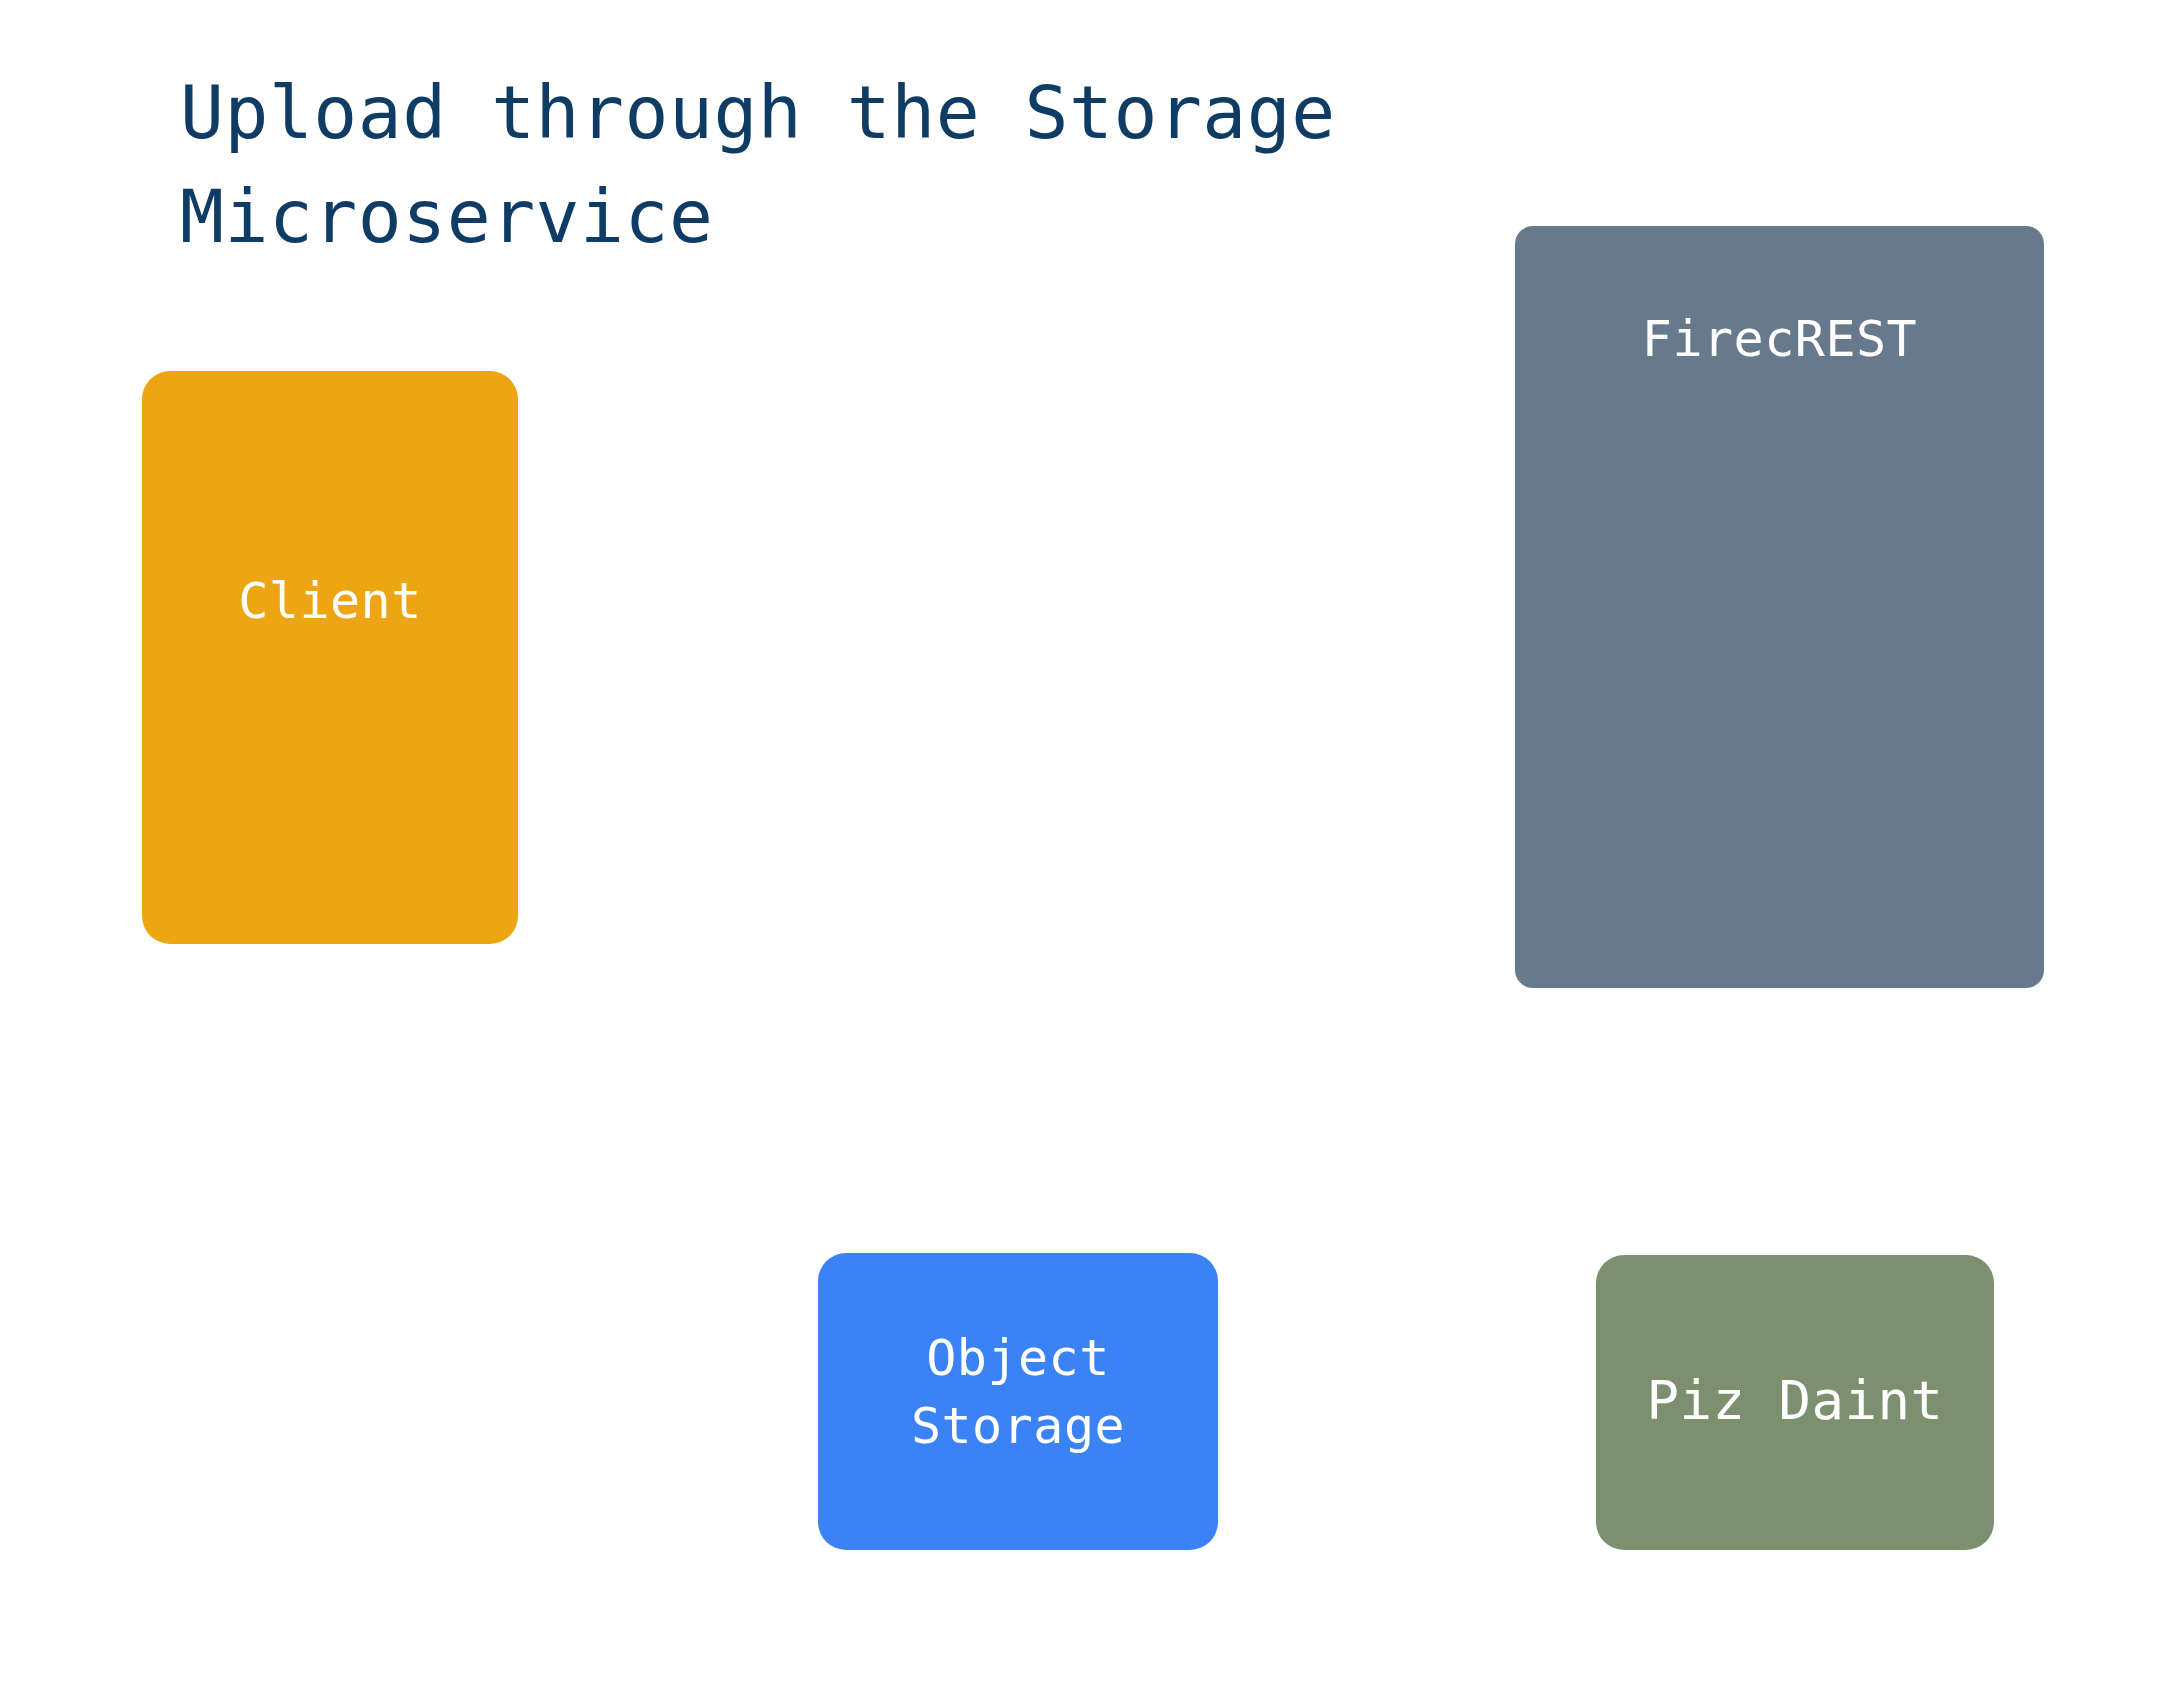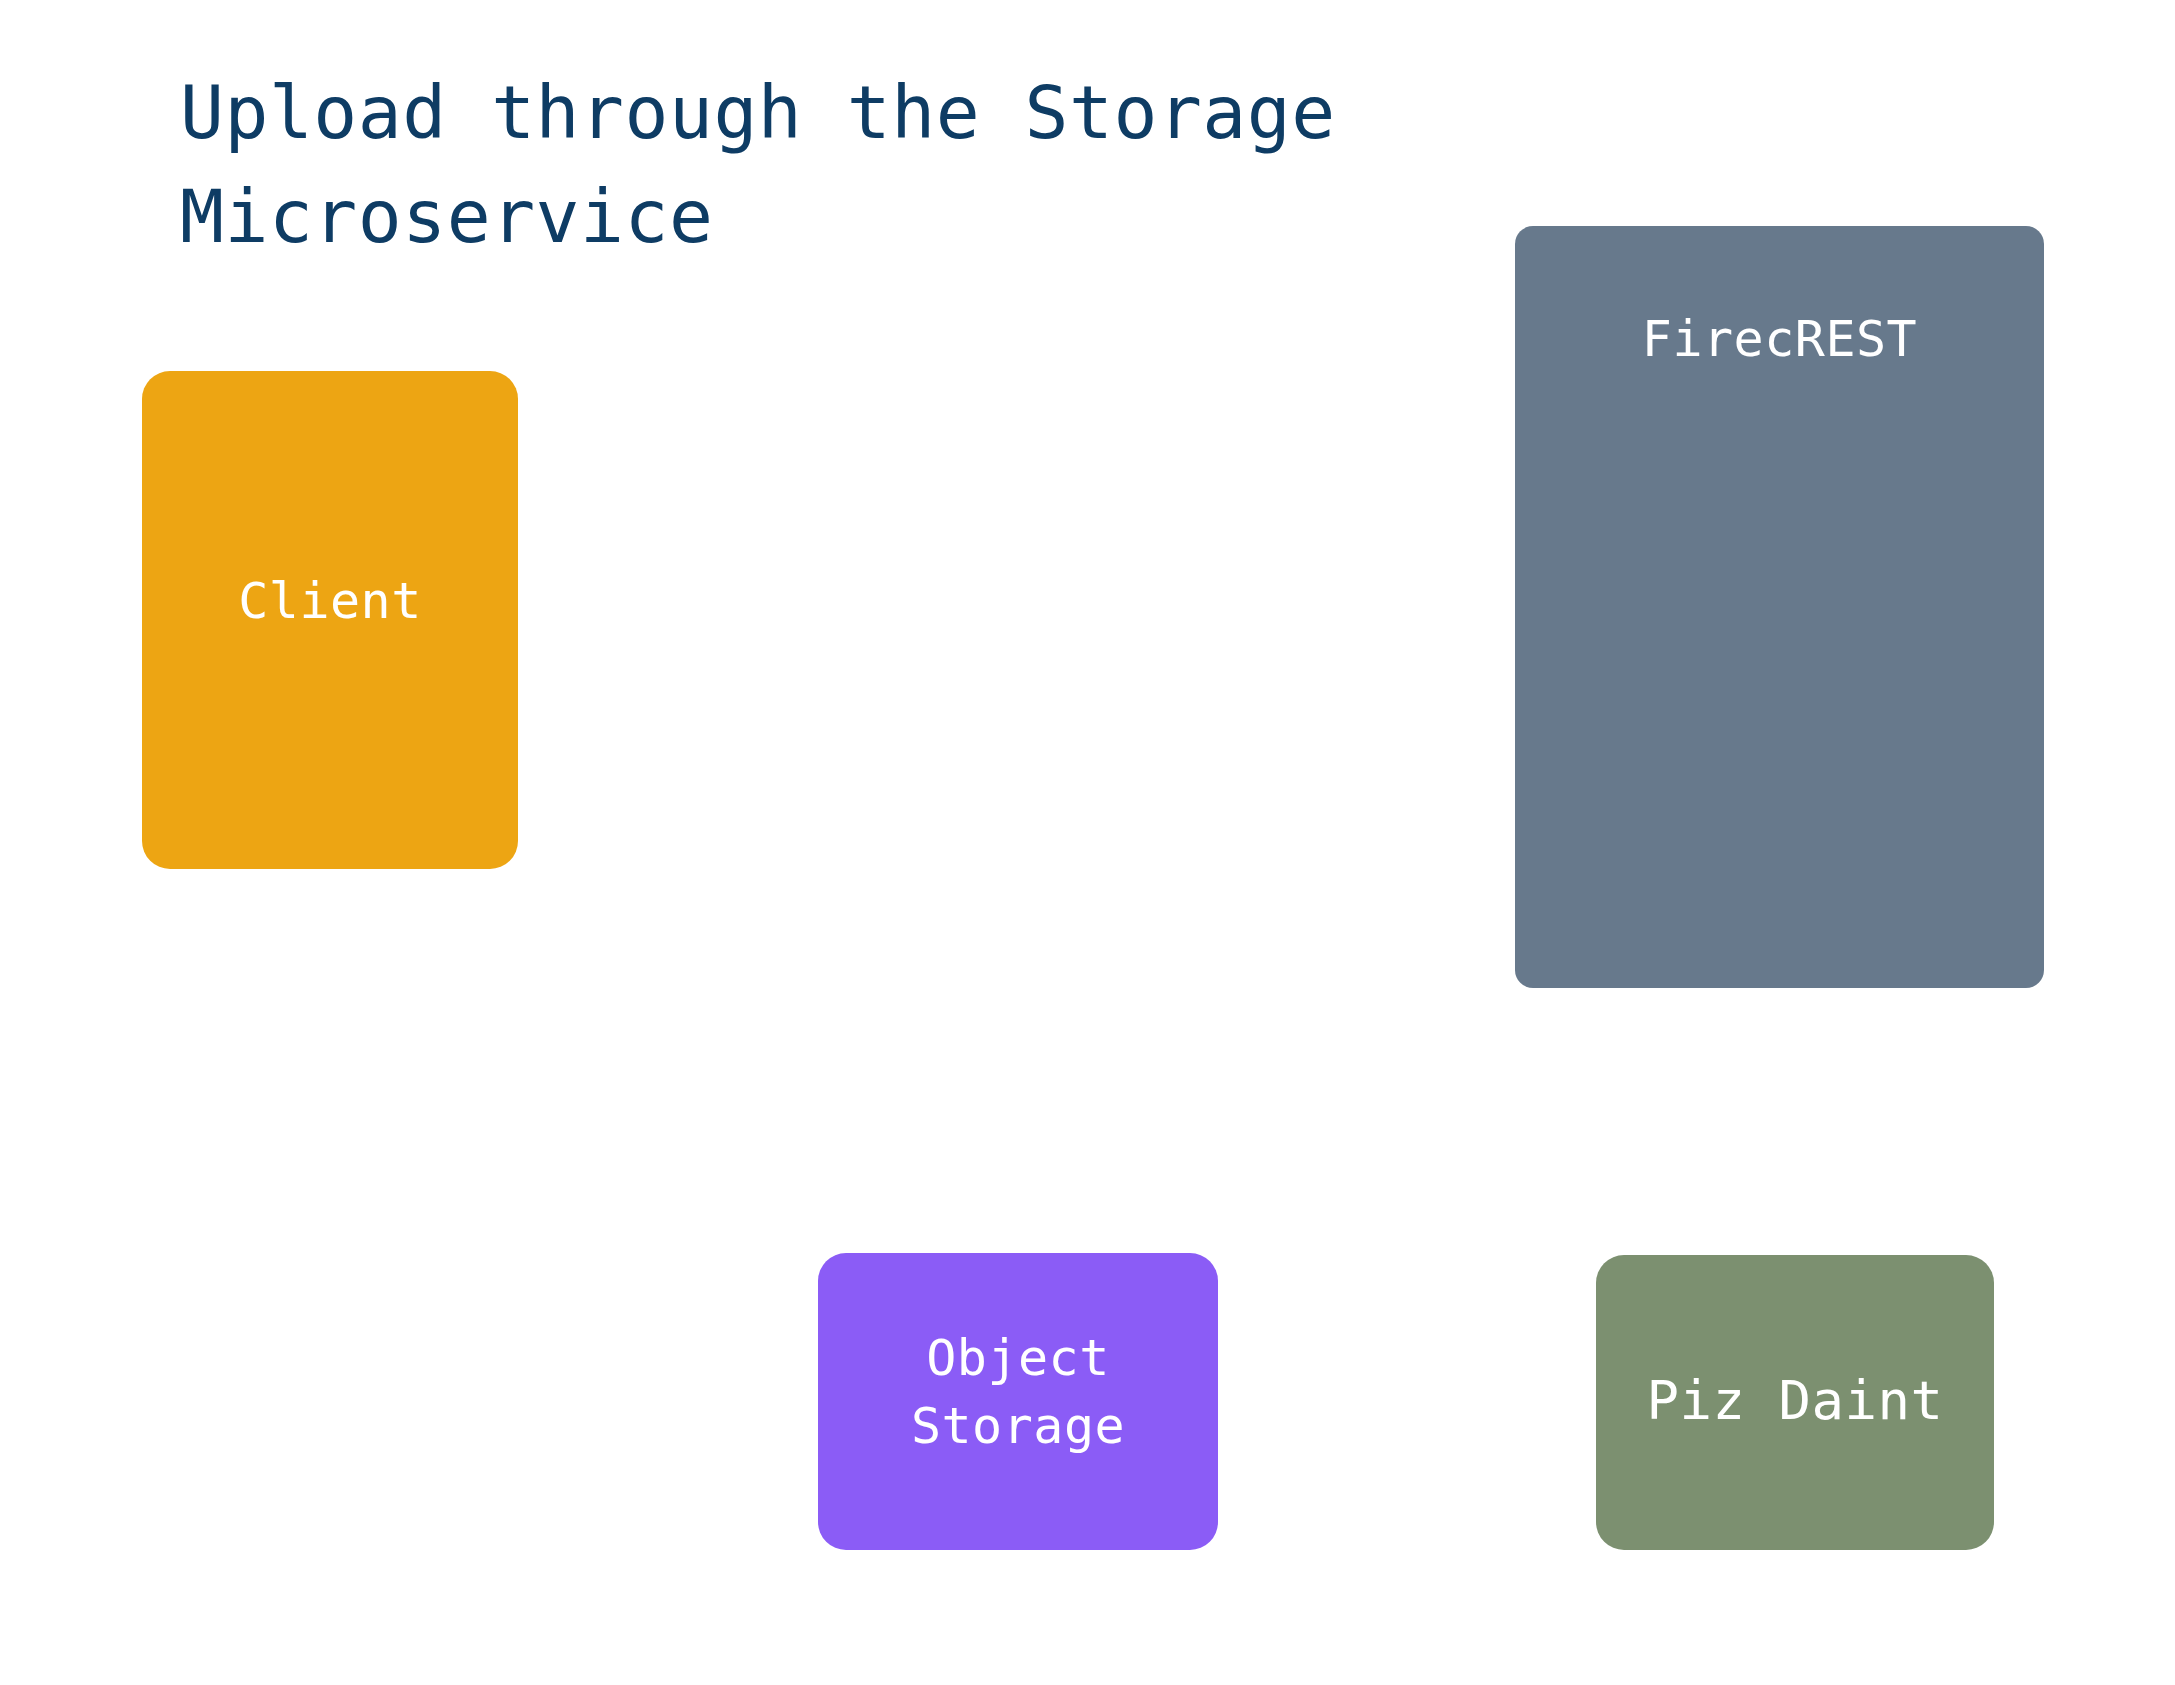--- a/index.html
+++ b/index.html
@@ -49,21 +49,21 @@
     line-height: 1.36;
     letter-spacing: 0.5px;
     user-select: none;
   }
 
   
   .node-client {
     left: 142px;
     top: 371px;
     width: 376px;
-    height: 498px;
+    height: 573px;
     background: #EDA513;
     font-size: 50px;
     padding-top: 196px;
   }
 
   .node-firecrest {
     left: 1515px;
     top: 226px;
     width: 529px;
     height: 762px;
@@ -71,21 +71,21 @@
     border-radius: 18px;
     font-size: 50px;
     padding-top: 79px;
   }
 
   .node-objectstorage {
     left: 818px;
     top: 1253px;
     width: 400px;
     height: 297px;
-    background: #8b5cf6;
+    background: #3b82f6;
     font-size: 50px;
     padding-top: 71px;
   }
 
   .node-pizdaint {
     left: 1596px;
     top: 1255px;
     width: 398px;
     height: 295px;
     background: #7C9070;

